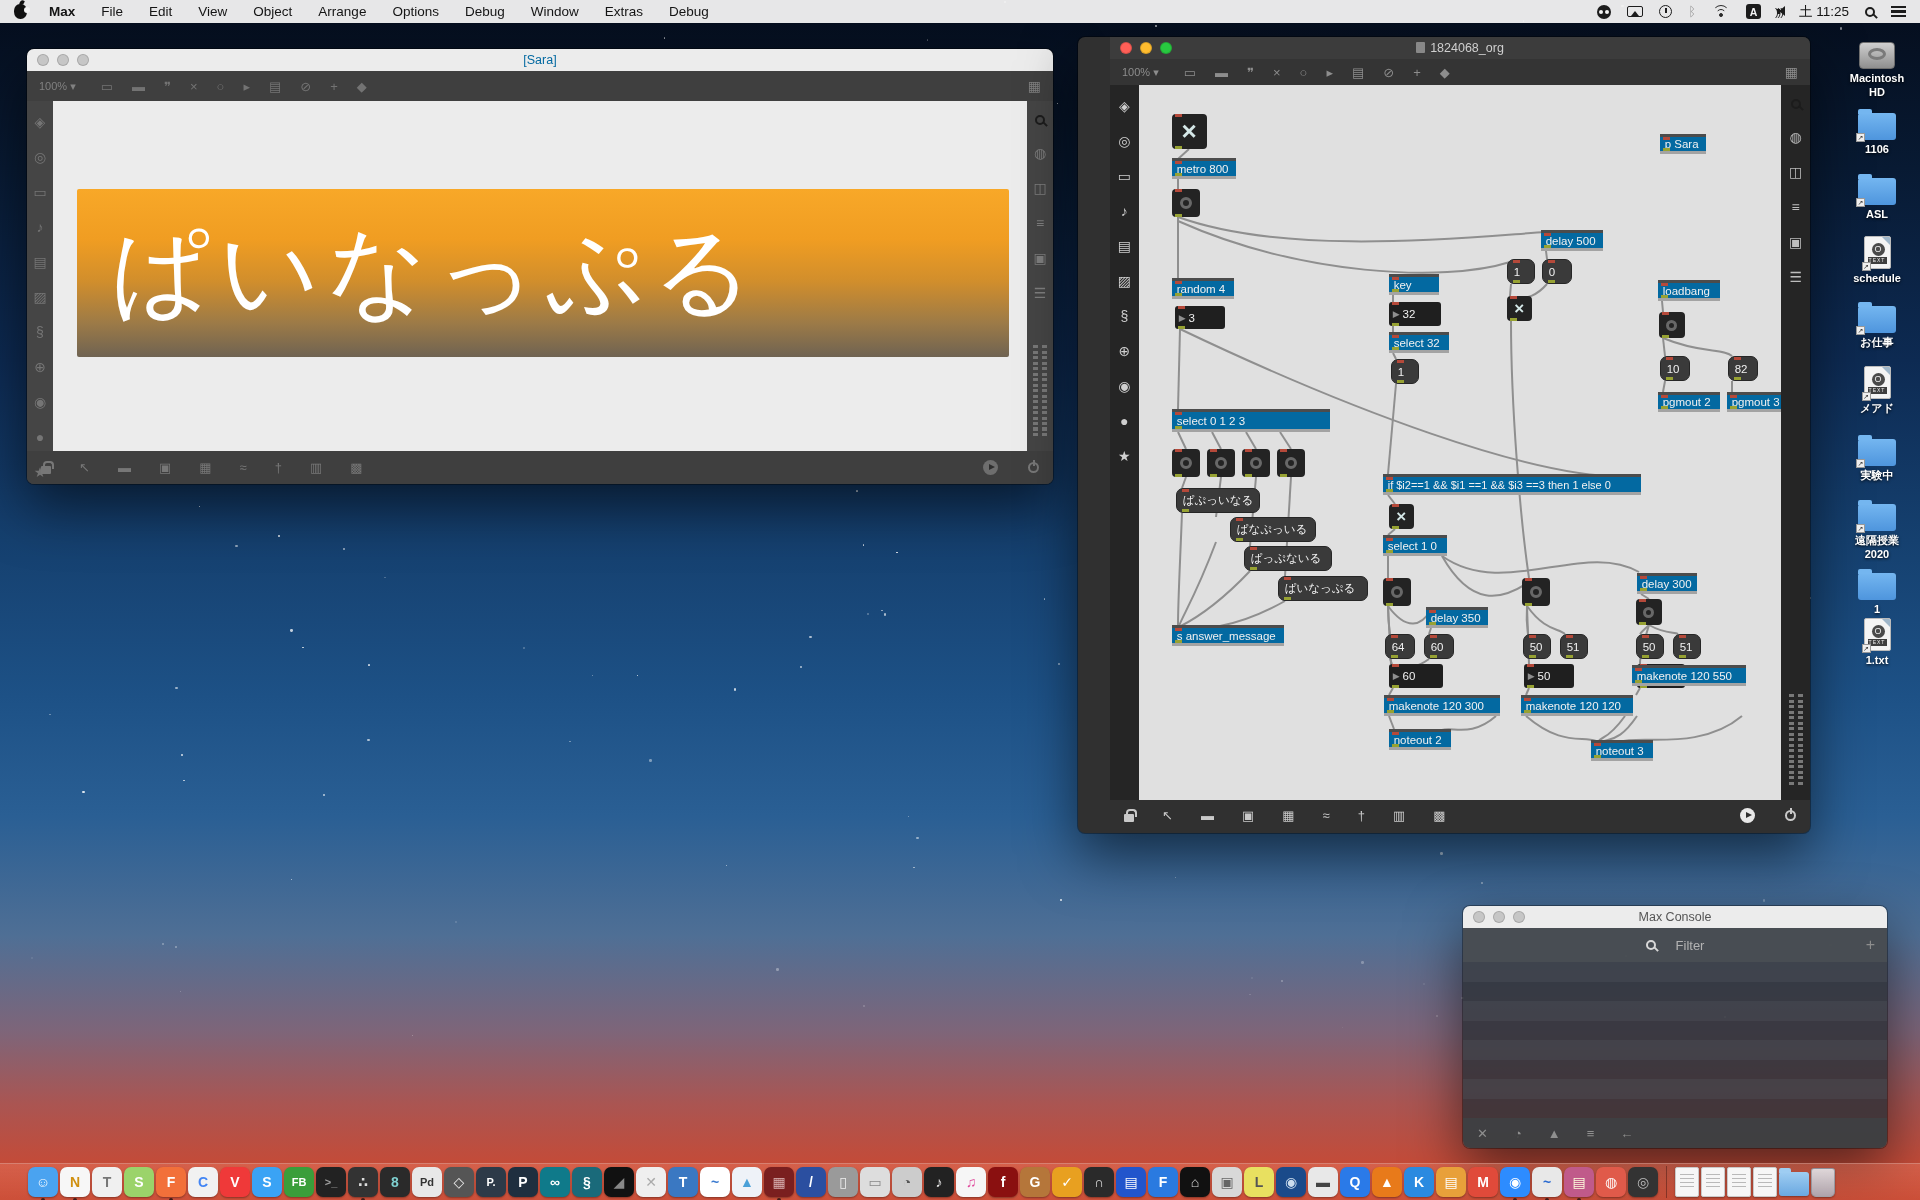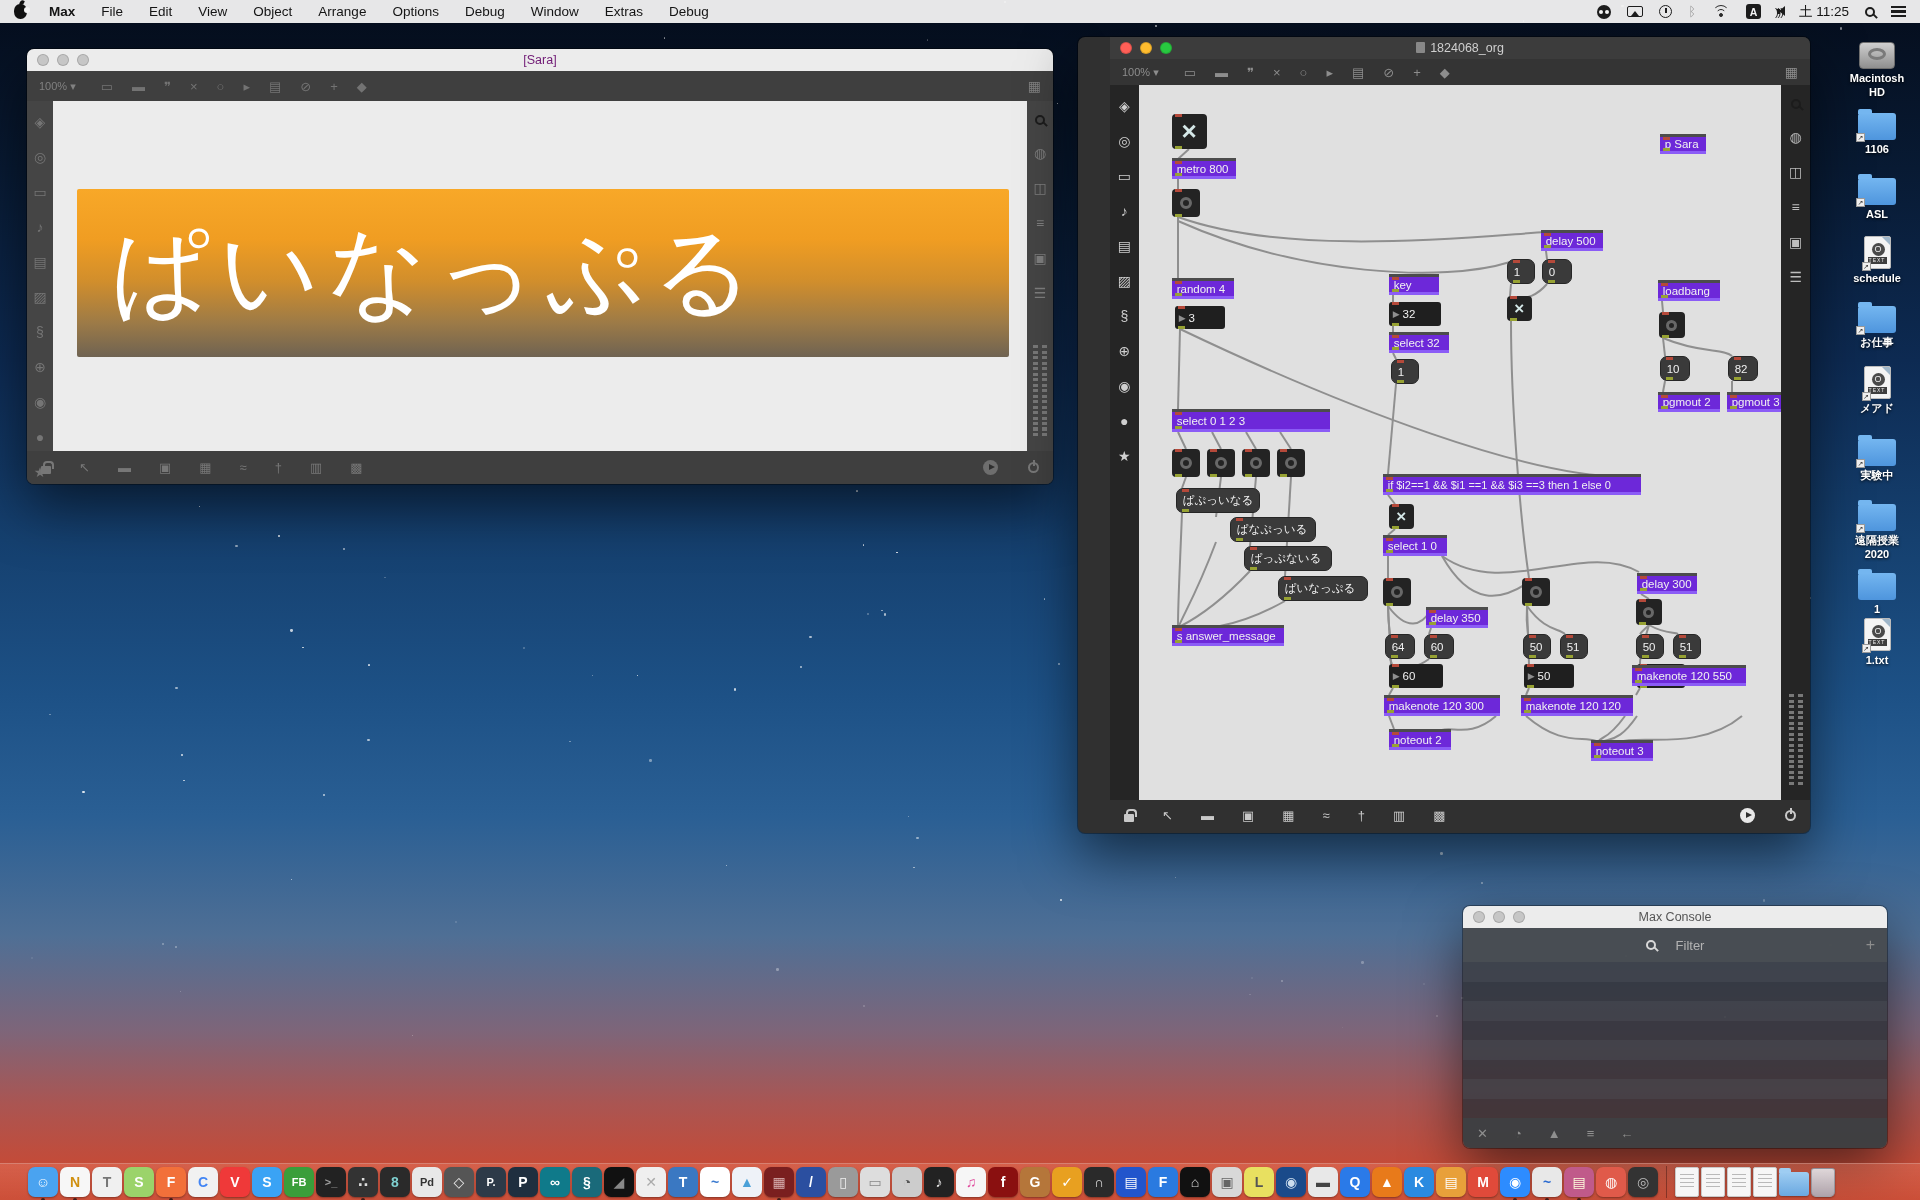--- a/index.html
+++ b/index.html
@@ -44,21 +44,21 @@
   .mb-clock { font-size:13.5px; }
 
   
   .win { position:absolute; border-radius:7px; box-shadow:0 22px 55px rgba(0,0,0,.55), 0 0 0 1px rgba(0,0,0,.35); overflow:hidden; }
   .titlebar { height:22px; background:#ececec; display:flex; align-items:center; position:relative; }
   .lights { display:flex; gap:8px; margin-left:10px; }
   .lights i { width:12px; height:12px; border-radius:50%; background:#c6c6c6; border:.5px solid rgba(0,0,0,.15); }
   .lights.active i:nth-child(1){ background:#ff5f57; }
   .lights.active i:nth-child(2){ background:#febc2e; }
   .lights.active i:nth-child(3){ background:#28c840; }
-  .tb-title { position:absolute; left:0; right:0; text-align:center; font-size:12.5px; color:#701a75; }
+  .tb-title { position:absolute; left:0; right:0; text-align:center; font-size:12.5px; color:#0369a1; }
   .tb-title.dark { color:#555; }
   .doc-ic { display:inline-block; width:9px; height:11px; background:#888; border-radius:1px; margin-right:5px; vertical-align:-1px; }
 
   
   .mx-toolbar { display:flex; align-items:center; gap:19px; padding:0 12px; font-size:11px; }
   .mx-toolbar .zoom { font-size:11px; margin-right:6px; white-space:nowrap; }
   .tool-g { font-size:13px; line-height:1; }
   .grid-right { margin-left:auto; font-size:14px; }
   .side { display:flex; flex-direction:column; align-items:center; gap:21px; padding-top:14px; position:relative; }
   .side .tool-g { font-size:14px; }
@@ -94,21 +94,21 @@
   #patcher .side { width:30px; background:#252525; color:#cfcfcf; }
   #patcher .side.right { color:#bdbdbd; }
   .patch-canvas { width:672px; height:715px; background:#e0e0e0; position:relative; }
   #patcher .mx-footer { height:31px; background:#303030; color:#c9c9c9; }
   #cords { position:absolute; left:0; top:0; width:672px; height:715px; }
   #cords path { fill:none; stroke:#8f8f8f; stroke-width:2; }
 
   .pbox { position:absolute; color:#f1f1f1; font-size:11.5px; white-space:nowrap; display:flex; align-items:center; }
   .pbox::before { content:''; position:absolute; top:0; left:3px; width:7px; height:3px; background:#b5493a; }
   .pbox::after { content:''; position:absolute; bottom:0; left:3px; width:7px; height:3px; background:#97a233; }
-  .pbox.obj { background:#6d28d9; border-top:3px solid #4c4c4c; border-bottom:3px solid #8b5cf6; padding:0 5px; }
+  .pbox.obj { background:#0369a1; border-top:3px solid #4c4c4c; border-bottom:3px solid #a3a3a3; padding:0 5px; }
   .pbox.msg { background:#3a3a3a; border:1px solid #262626; border-radius:7px; padding:0 6px; }
   .pbox.msg::before,.pbox.msg::after { left:5px; }
   .pbox.num { background:#1f1f1f; border-radius:3px; padding:0 4px; }
   .pbox.num .tri { color:#8f8f8f; font-size:9px; margin-right:3px; }
   .pbox.toggle { background:#232323; border-radius:4px; justify-content:center; color:#d5e8e8; }
   .pbox.toggle b { font-weight:bold; }
   .pbox.button { background:#232323; border-radius:4px; justify-content:center; }
   .pbox.button i { border:3px solid #686868; border-radius:50%; display:block; }
 
   

